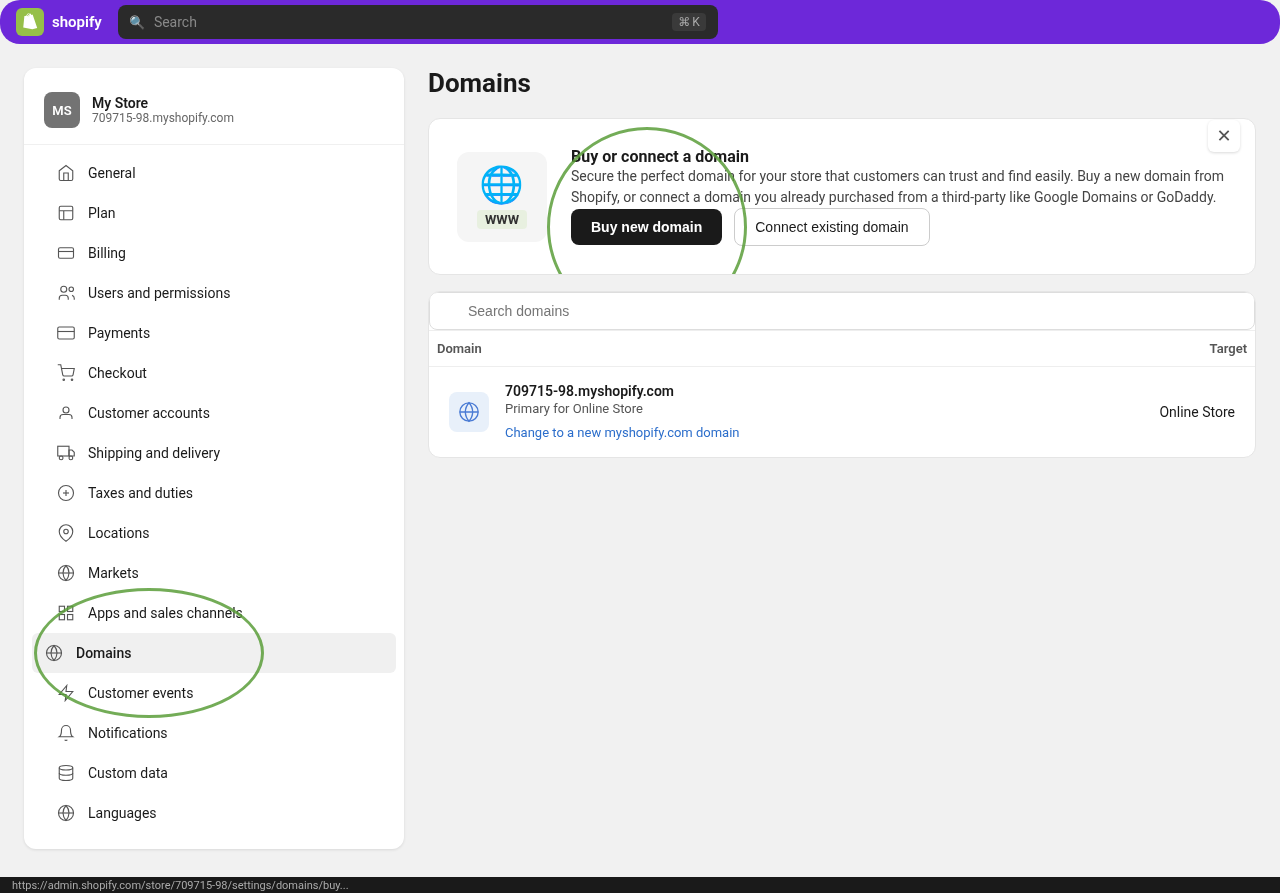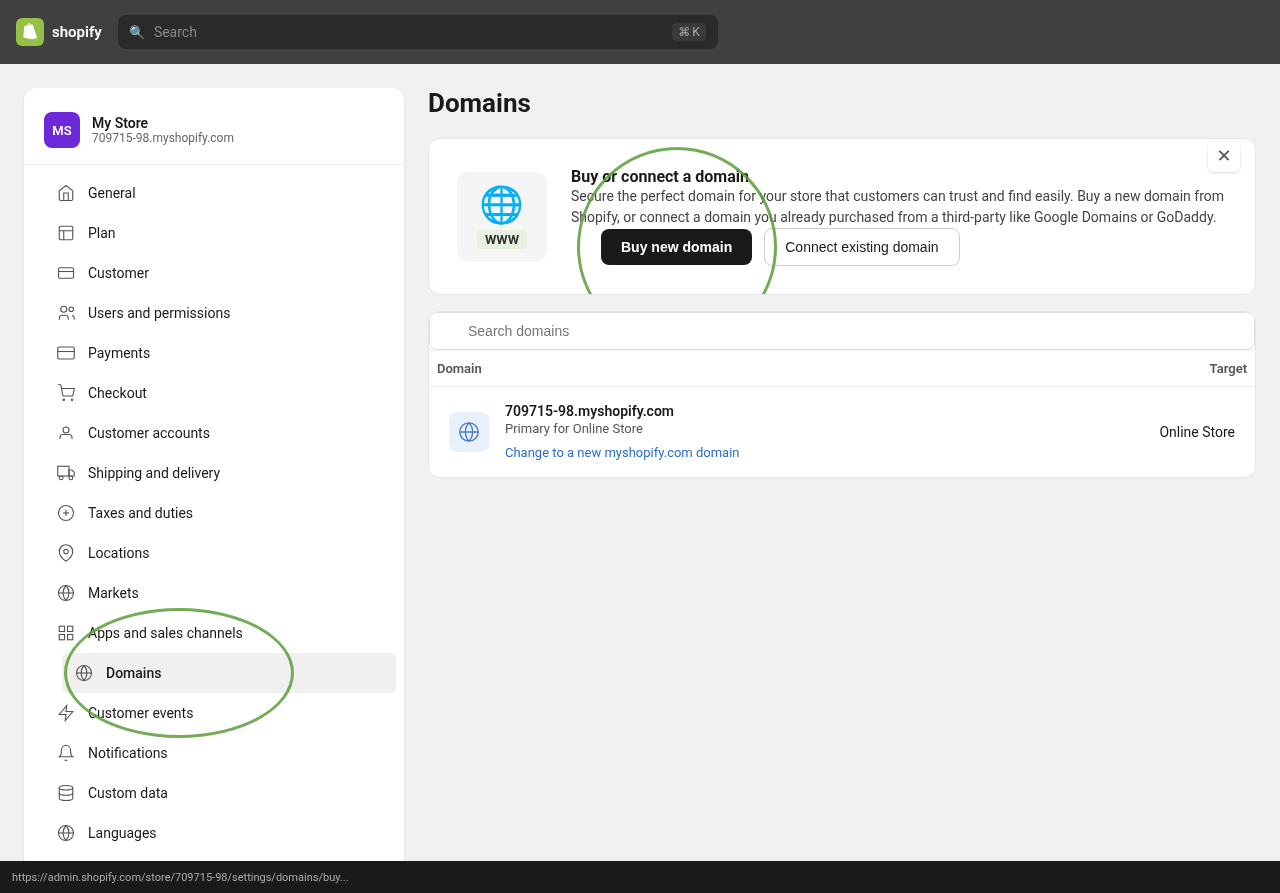--- a/index.html
+++ b/index.html
@@ -4,26 +4,27 @@
   <style>
     * { box-sizing: border-box; margin: 0; padding: 0; }
     body {
       font-family: -apple-system, BlinkMacSystemFont, 'Segoe UI', Roboto, sans-serif;
       background: #f1f1f1;
       min-height: 893px;
     }
 
     
     .topbar {
-      background: #404040;
-      height: 64px;
+      background: #6d28d9;
+      height: 44px;
       display: flex;
       align-items: center;
       padding: 0 16px;
       gap: 16px;
+      border-radius: 20px;
     }
     .topbar-logo {
       display: flex;
       align-items: center;
       gap: 8px;
       color: #fff;
       font-weight: 600;
       font-size: 15px;
     }
     .shopify-icon {
@@ -85,21 +86,21 @@
       display: flex;
       align-items: center;
       gap: 12px;
       padding: 8px 20px 16px;
       border-bottom: 1px solid #f0f0f0;
       margin-bottom: 8px;
     }
     .store-avatar {
       width: 36px;
       height: 36px;
-      background: #6d28d9;
+      background: #737373;
       border-radius: 8px;
       display: flex;
       align-items: center;
       justify-content: center;
       color: white;
       font-size: 13px;
       font-weight: 600;
     }
     .store-info .store-name {
       font-size: 14px;
@@ -362,31 +363,31 @@
       opacity: 0.85;
     }
 
     
     .statusbar {
       position: fixed;
       bottom: 0;
       left: 0;
       right: 0;
       background: #1a1a1a;
-      height: 32px;
+      height: 16px;
       display: flex;
       align-items: center;
       padding: 0 12px;
     }
     .statusbar-url {
       font-size: 11px;
       color: #aaa;
     }
 
-    .relative { position: relative; margin-left: 30px; }
+    .relative { position: relative; }
   </style>
 </head>
 <body>
 
 <div class="topbar">
   <div class="topbar-logo">
     <div class="shopify-icon">
       <svg width="18" height="18" viewBox="0 0 24 24" fill="white">
         <path d="M15.5 2.1c-.1 0-.2.1-.3.1-.1 0-1.5.3-1.5.3-.3-.9-.9-1.7-1.9-1.7h-.1c-.3-.4-.6-.6-1-.6C8.5.2 7.5 2.3 7.1 3.5l-2 .6c-.6.2-.6.2-.7.8L3 19.4l12.1 2.3 6.5-1.6L15.5 2.1zM12 3.6l-2.4.7c.4-1.5 1.1-2.2 1.7-2.5.2.5.5 1.1.7 1.8zm-1 .3L9.1 4.5C9.6 2.9 10.5 2 11.2 1.7c.2.4.5 1 .7 1.9l-1-.3zM11.3.8c.2 0 .4.1.5.2-.6.3-1.3 1-1.7 2.5l-1.8.5C8.7 2.7 9.7.8 11.3.8z"></path>
       </svg>
@@ -437,21 +438,21 @@
       <span>Plan</span>
     </div>
 
     <div class="nav-item">
       <span class="nav-icon">
         <svg width="18" height="18" fill="none" stroke="#555" stroke-width="1.5" viewBox="0 0 24 24">
             <rect x="2" y="5" width="20" height="14" rx="2"></rect>
             <line x1="2" y1="10" x2="22" y2="10"></line>
           </svg>
       </span>
-      <span>Customer</span>
+      <span>Billing</span>
     </div>
 
     <div class="nav-item">
       <span class="nav-icon">
         <svg width="18" height="18" fill="none" stroke="#555" stroke-width="1.5" viewBox="0 0 24 24">
             <circle cx="9" cy="7" r="4"></circle>
             <path d="M3 21v-2a4 4 0 014-4h4a4 4 0 014 4v2"></path>
             <circle cx="19" cy="7" r="3"></circle>
             <path d="M23 21v-2a4 4 0 00-3-3.87"></path>
           </svg>

